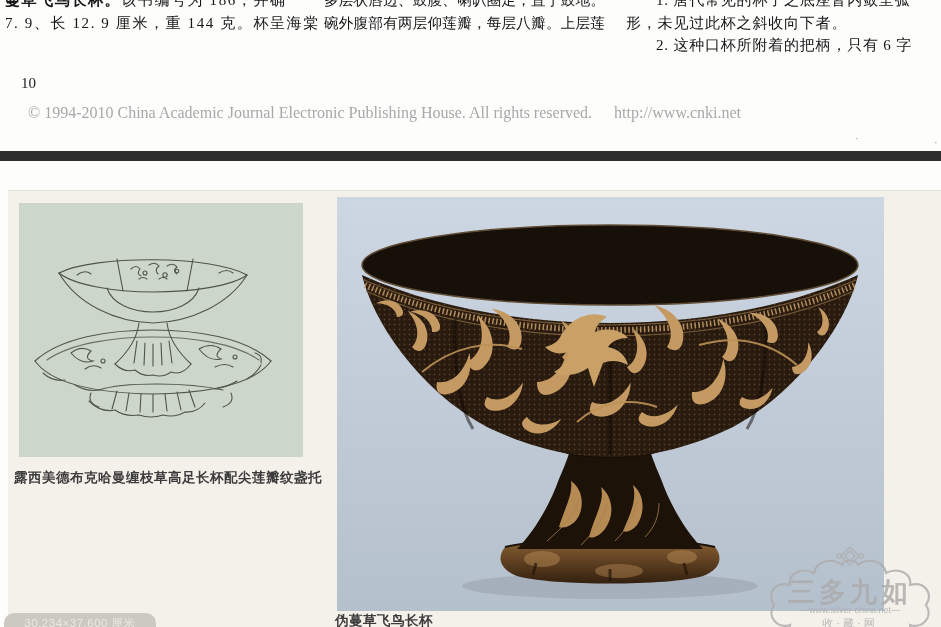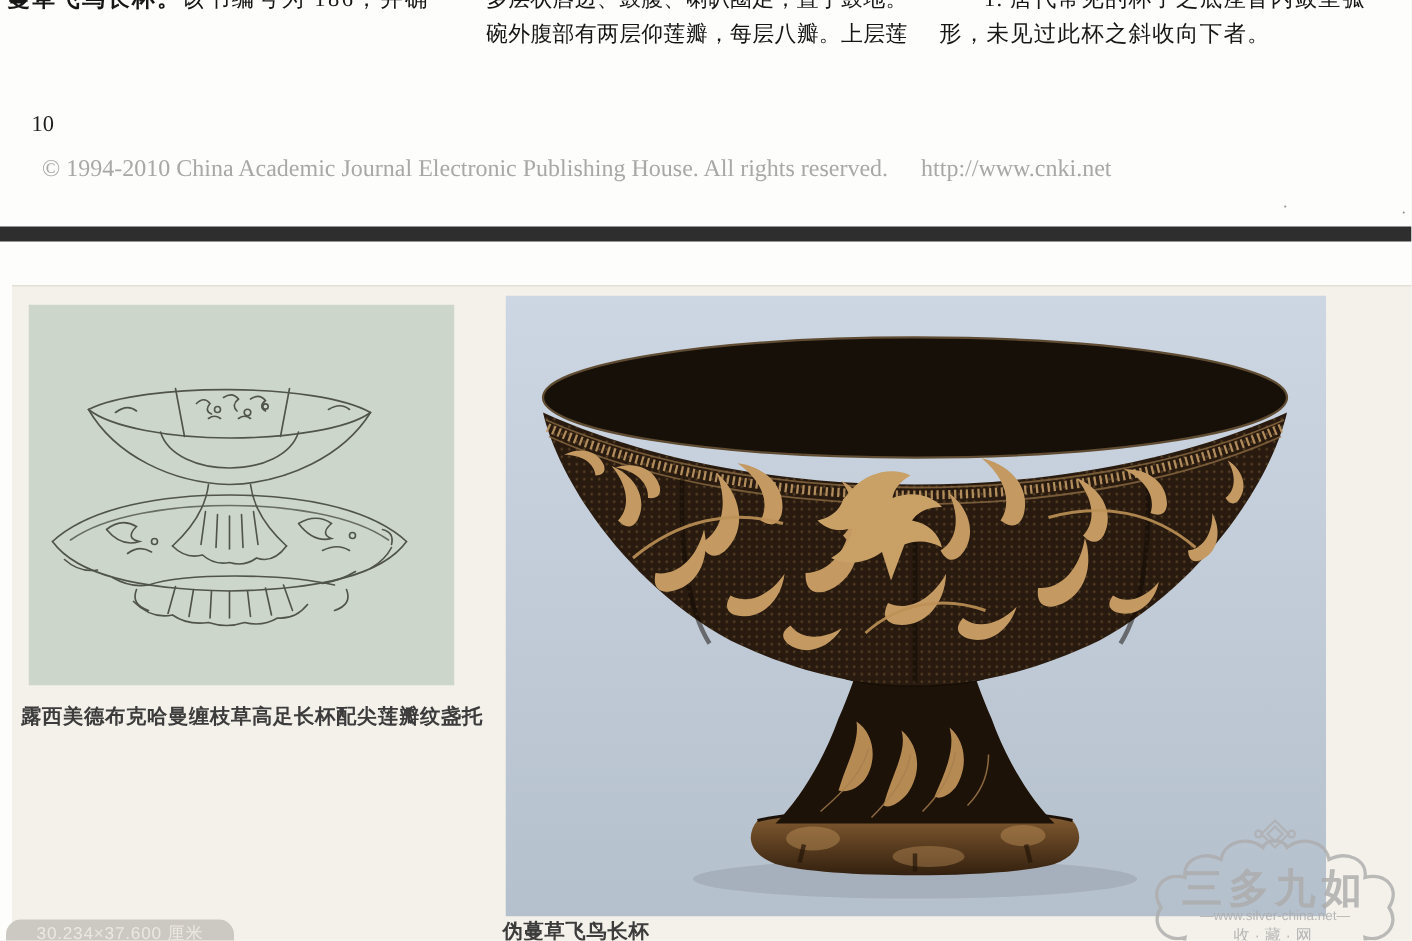--- a/index.html
+++ b/index.html
@@ -38,28 +38,30 @@
     text-align:center;line-height:21px;letter-spacing:0.5px;}
   
   #watermark{position:absolute;left:762px;top:543px;width:176px;height:114px;opacity:.82;}
   svg{display:block;}
 </style>
 </head>
 <body>
 
 <div class="col" id="col1">
   <div class="ln"><b>蔓草飞鸟长杯。</b><span>该书编号为 186，并确</span></div>
+  <div class="ln">7. 9、长 12. 9 厘米，重 144 克。杯呈海棠</div>
 </div>
 <div class="col" id="col2">
   <div class="ln">多层状唇边、鼓腹、喇叭圈足，置于鼓地。</div>
   <div class="ln">碗外腹部有两层仰莲瓣，每层八瓣。上层莲</div>
 </div>
 <div class="col" id="col3">
   <div class="ln indent">1. 唐代常见的杯子之底座皆内敛呈弧</div>
   <div class="ln">形，未见过此杯之斜收向下者。</div>
+  <div class="ln indent">2. 这种口杯所附着的把柄，只有 6 字</div>
 </div>
 
 <div id="pageno">10</div>
 
 <div id="copyline"><span>© 1994-2010 China Academic Journal Electronic Publishing House. All rights reserved.</span><span class="url">http://www.cnki.net</span></div>
 
 <div class="speck" style="left:855px;top:133px;">·</div>
 <div class="speck" style="left:934px;top:137px;">·</div>
 
 <div id="divider"></div>

